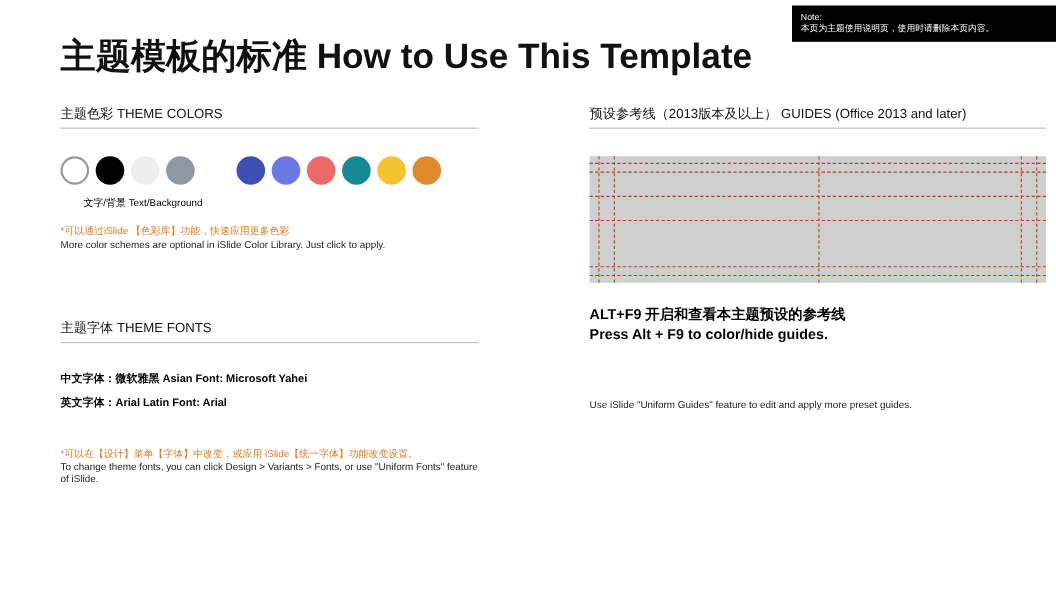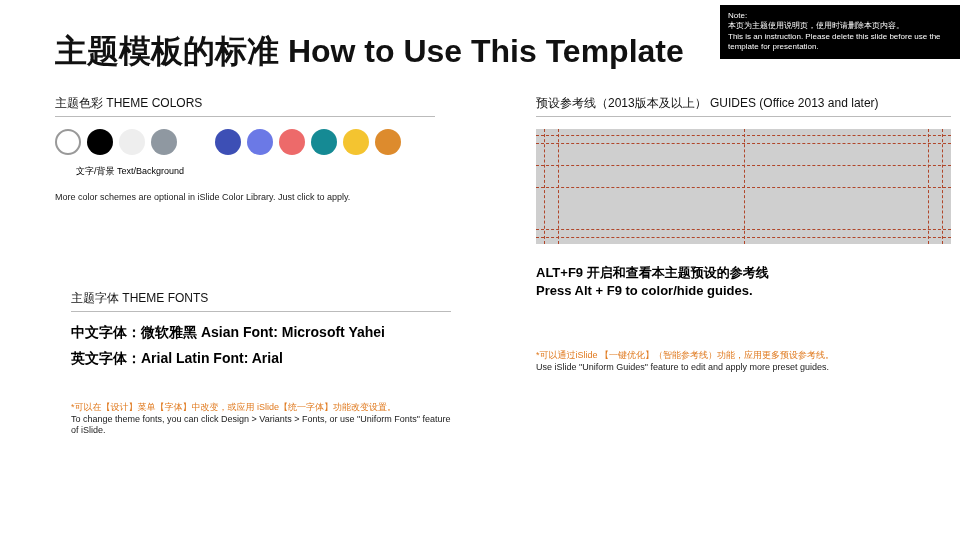--- a/index.html
+++ b/index.html
@@ -20,59 +20,58 @@
   }
   .title {
     position: absolute;
     top: 30px; left: 55px;
     font-size: 32px; font-weight: 700;
     color: #111;
   }
   .section { position: absolute; }
   .sec-colors { top: 95px; left: 55px; width: 380px; }
   .sec-guides { top: 95px; left: 536px; width: 415px; }
-  .sec-fonts  { top: 290px; left: 71px; width: 380px; }
+  .sec-fonts  { top: 290px; left: 55px; width: 380px; }
   .sec-title {
     font-size: 12px; font-weight: 400; color: #111;
     padding-bottom: 4px;
     border-bottom: 1px solid #bbb;
-    margin-bottom: 12px;
+    margin-bottom: 25px;
   }
   .swatch-row { display: flex; gap: 10px; align-items: center; }
   .swatch-group { display: flex; gap: 6px; }
   .swatch {
     width: 26px; height: 26px; border-radius: 50%;
   }
   .swatch.ring { border: 2px solid #999; background: #fff; }
   .swatch-labels { display: flex; margin-top: 10px; font-size: 9px; gap: 25px; }
   .swlab1 { width: 150px; text-align: center; }
   .swlab2 { width: 210px; text-align: center; }
   .tip {
     font-size: 9px; line-height: 1.3; margin-top: 14px;
   }
   .tip .accent { color: #e07a1f; }
   .tip .sub { color: #222; }
-  .font-line { font-size: 14px; font-weight: 700; margin: 8px 0; }
+  .font-line { font-size: 10px; font-weight: 700; margin: 8px 0; }
   .guides-preview {
     width: 100%; height: 115px;
     background: #cfcfcf; position: relative;
     margin-bottom: 12px;
   }
   .gl { position: absolute; }
   .gl-h { height: 0; border-top: 1px dashed #b0462a; left: 0; right: 0; }
   .gl-v { width: 0; border-left: 1px dashed #b0462a; top: 0; bottom: 0; }
   .alt-line { font-size: 13px; font-weight: 700; margin-top: 20px; line-height: 1.4; }
 </style>
 </head>
 <body>
 
 <div class="note-box">
   <div>Note:</div>
   <div>本页为主题使用说明页，使用时请删除本页内容。</div>
-  <div>This is an instruction. Please delete this slide before use the template for presentation.</div>
 </div>
 
 <div class="title">主题模板的标准 How to Use This Template</div>
 
 <div class="section sec-colors">
   <div class="sec-title">主题色彩 THEME COLORS</div>
   <div class="swatch-row">
     <div class="swatch-group">
       <div class="swatch ring"></div>
       <div class="swatch" style="background:#000000"></div>
@@ -86,20 +85,21 @@
       <div class="swatch" style="background:#ed6a6a"></div>
       <div class="swatch" style="background:#158a94"></div>
       <div class="swatch" style="background:#f4c430"></div>
       <div class="swatch" style="background:#dd8b2d"></div>
     </div>
   </div>
   <div class="swatch-labels">
     <div class="swlab1">文字/背景 Text/Background</div>
   </div>
   <div class="tip">
+    <div class="accent">*可以通过iSlide 【色彩库】功能，快速应用更多色彩</div>
     <div class="sub">More color schemes are optional in iSlide Color Library. Just click to apply.</div>
   </div>
 </div>
 
 <div class="section sec-fonts">
   <div class="sec-title">主题字体 THEME FONTS</div>
   <div class="font-line">中文字体：微软雅黑  Asian Font: Microsoft Yahei</div>
   <div class="font-line">英文字体：Arial  Latin Font: Arial</div>
   <div class="tip" style="margin-top:34px">
     <div class="accent">*可以在【设计】菜单【字体】中改变，或应用 iSlide【统一字体】功能改变设置。</div>
@@ -120,16 +120,15 @@
     <div class="gl gl-v" style="left:22px"></div>
     <div class="gl gl-v" style="left:50%"></div>
     <div class="gl gl-v" style="right:22px"></div>
     <div class="gl gl-v" style="right:8px"></div>
   </div>
   <div class="alt-line">
     <div>ALT+F9 开启和查看本主题预设的参考线</div>
     <div>Press Alt + F9 to color/hide guides.</div>
   </div>
   <div class="tip" style="margin-top:50px">
-    <div class="accent">*可以通过iSlide 【一键优化】（智能参考线）功能，应用更多预设参考线。</div>
     <div class="sub">Use iSlide "Uniform Guides" feature to edit and apply more preset guides.</div>
   </div>
 </div>
 
 </body></html>

